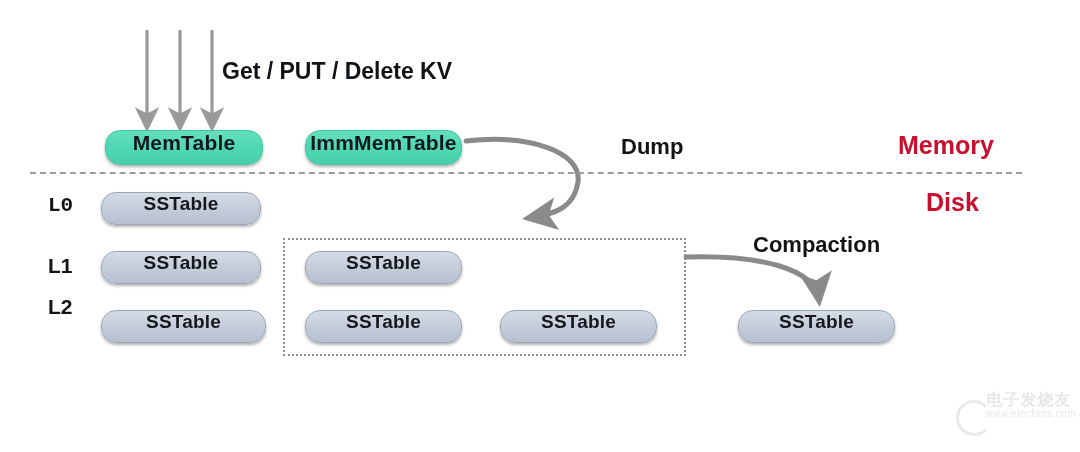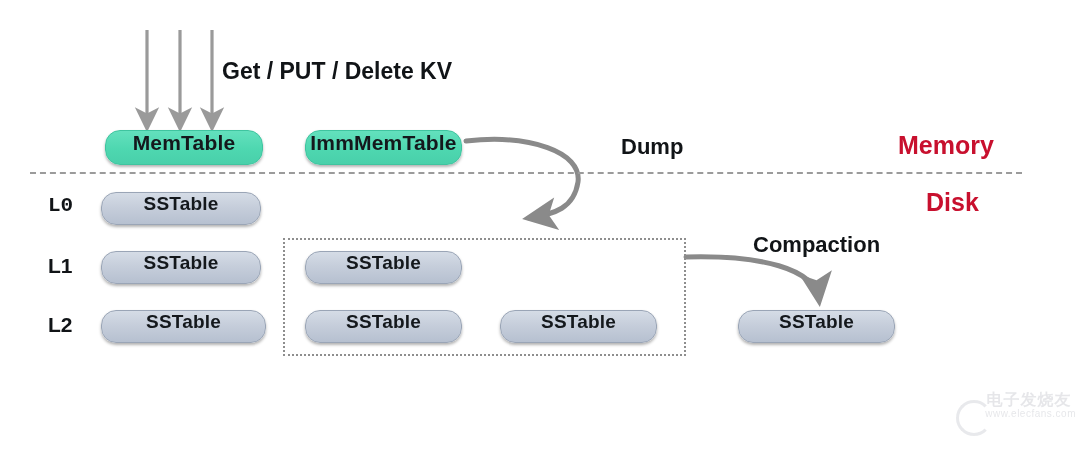--- a/index.html
+++ b/index.html
@@ -164,21 +164,21 @@
   <div class="label label-flow" style="left:621px; top:134px;">Dump</div>
 
   <div class="label-tier" style="left:898px; top:131px;">Memory</div>
 
   <div class="divider" style="left:30px; top:172px; width:992px;"></div>
 
   <div class="label-tier" style="left:926px; top:188px;">Disk</div>
 
   <div class="label label-level" style="left:48px; top:194px;font-family:Liberation Mono, monospace;">L0</div>
   <div class="label label-level" style="left:48px; top:254px;">L1</div>
-  <div class="label label-level" style="left:48px; top:313px;">L2</div>
+  <div class="label label-level" style="left:48px; top:295px;">L2</div>
 
   <div class="node node-ss" style="left:101px; top:192px; width:160px; height:33px;">
     <span>SSTable</span>
   </div>
 
   <div class="node node-ss" style="left:101px; top:251px; width:160px; height:33px;">
     <span>SSTable</span>
   </div>
 
   <div class="node node-ss" style="left:101px; top:310px; width:165px; height:33px;">

